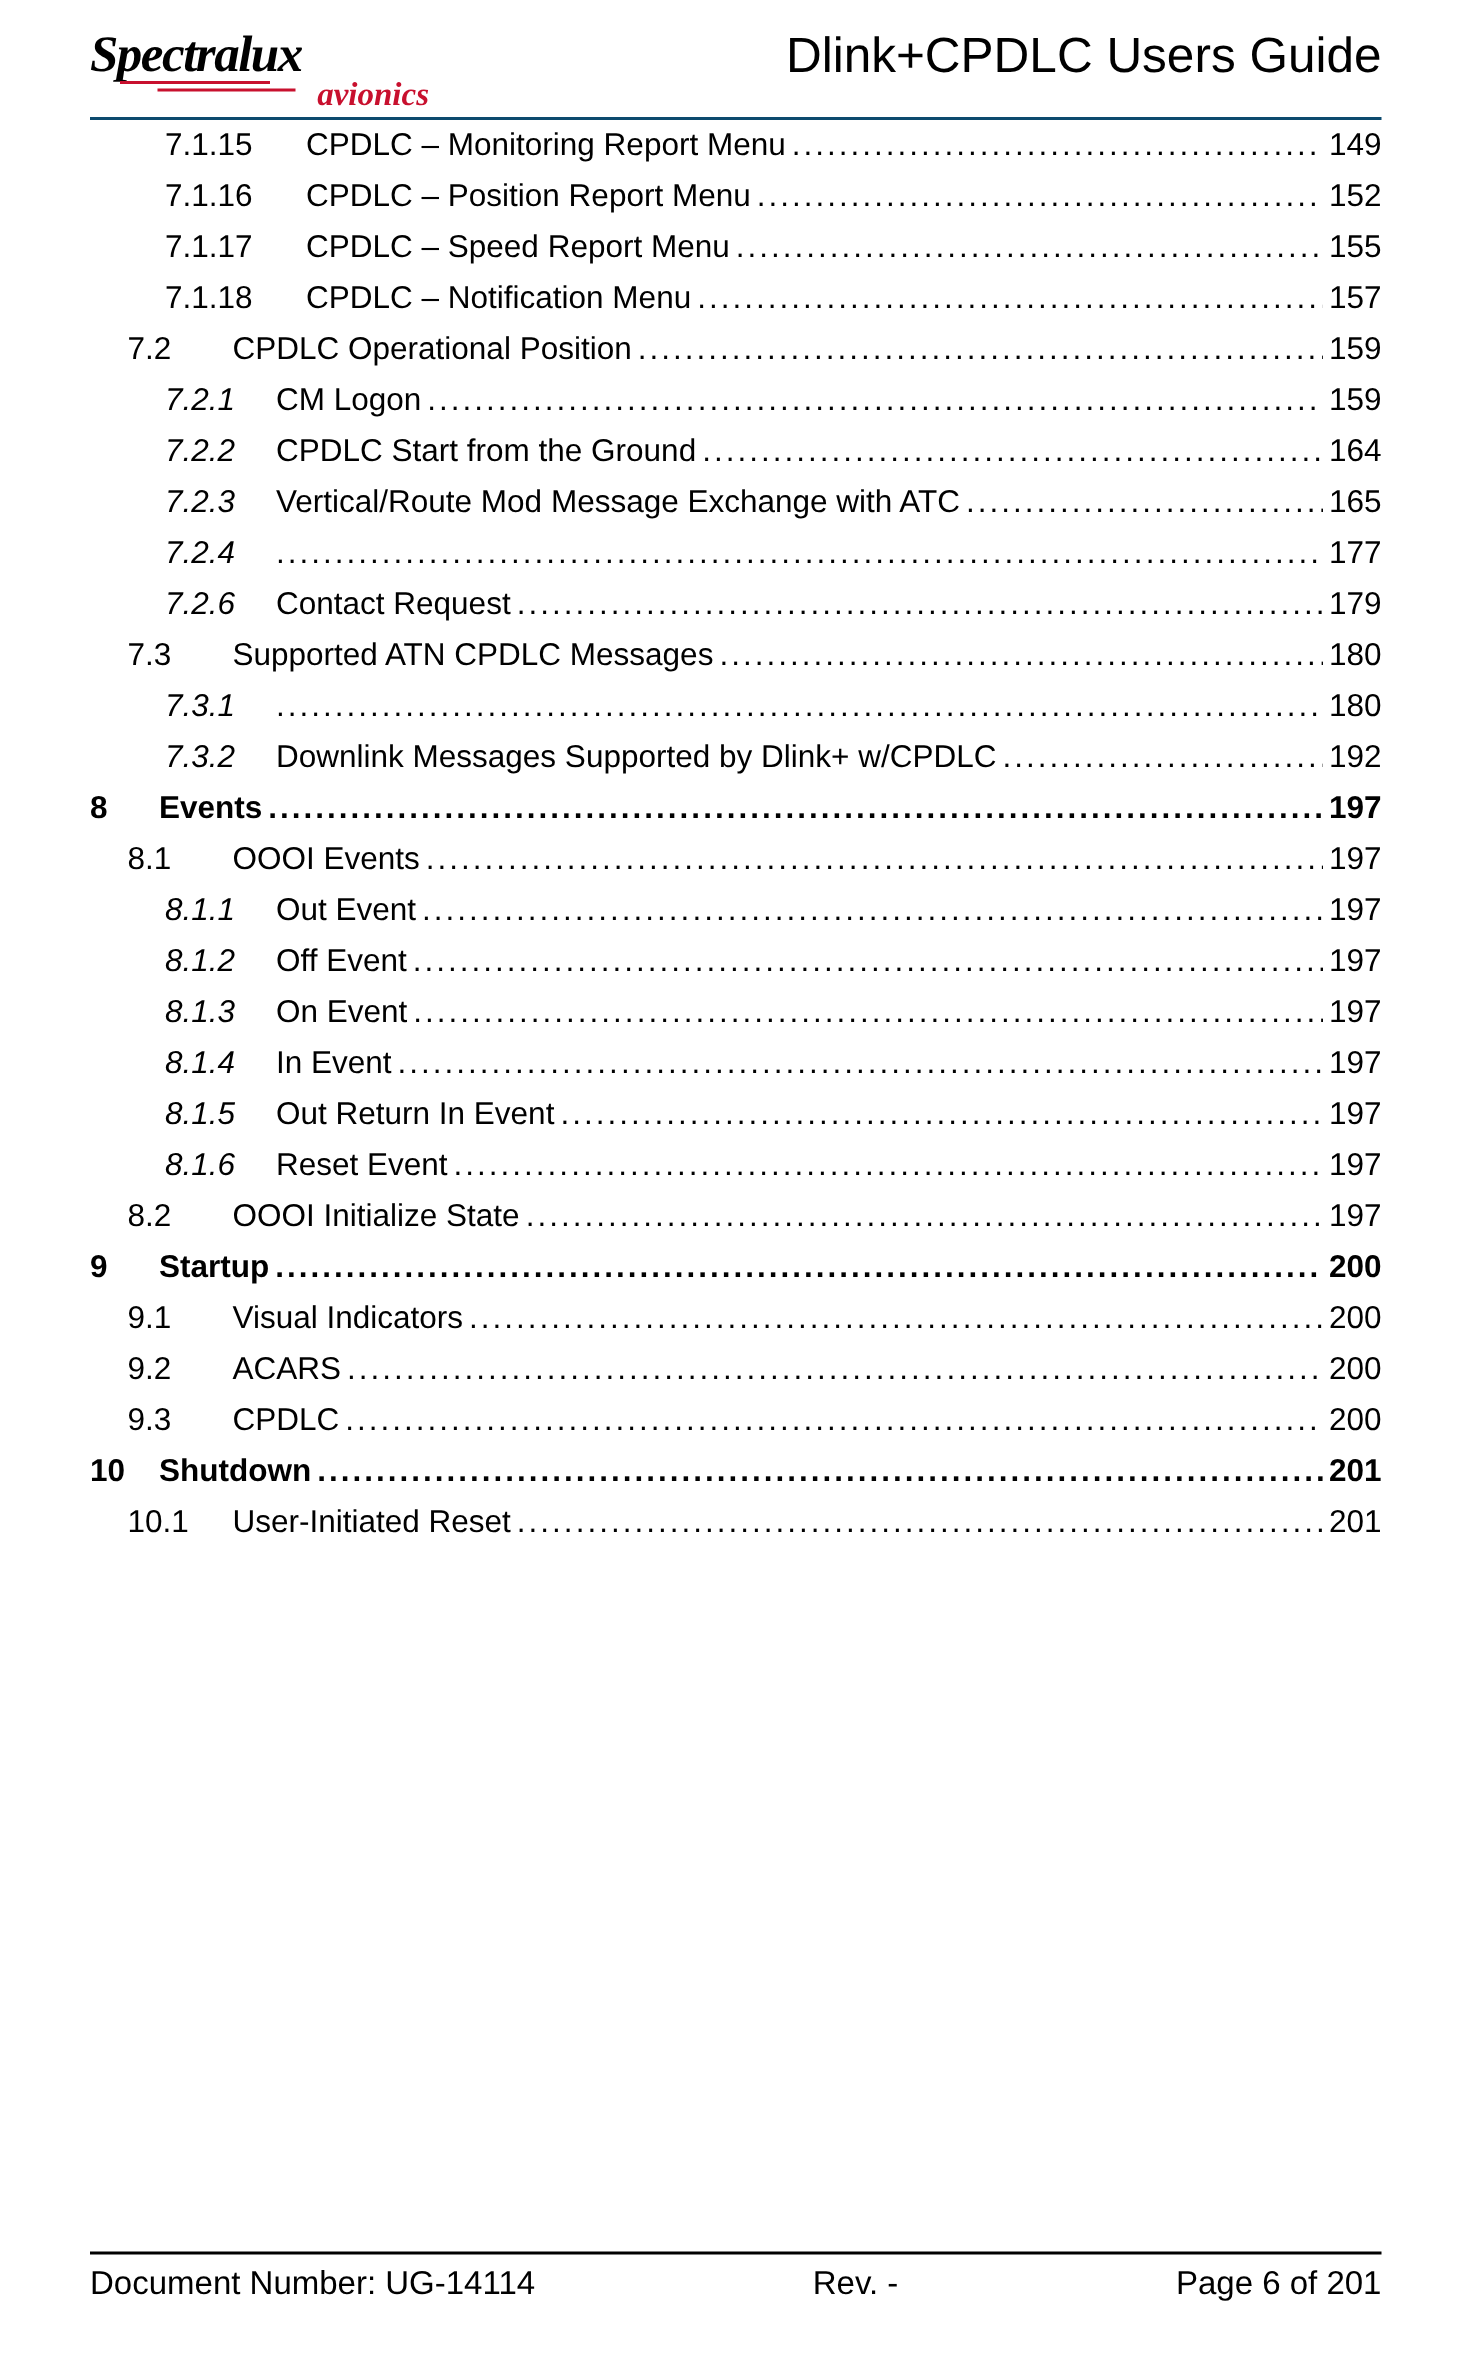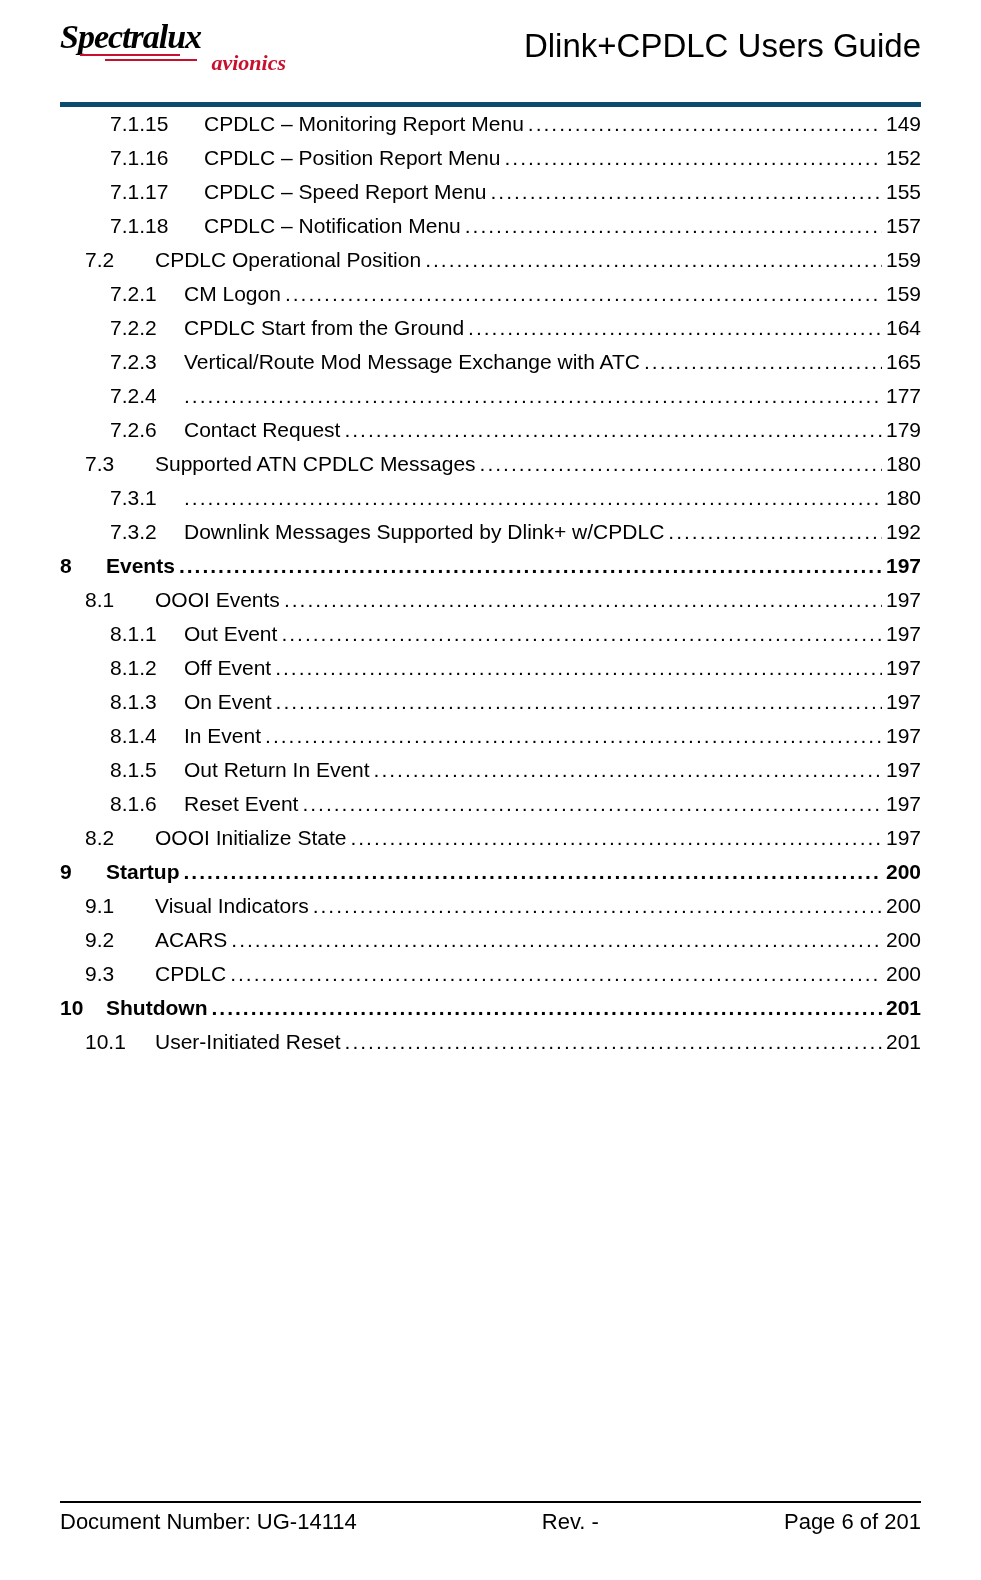--- a/index.html
+++ b/index.html
@@ -17,23 +17,23 @@
     }
     .page-container {
       width: 100%;
       height: 100%;
       padding: 18px 60px 40px 60px;
       position: relative;
     }
     .header {
       display: flex;
       justify-content: space-between;
-      align-items: center;
-      padding-bottom: 24px;
-      border-bottom: 5px solid #0c4a6e;
+      align-items: flex-start;
+      padding-bottom: 0;
+      border-bottom: 2px solid #0c4a6e;
     }
     .logo {
       position: relative;
       height: 60px;
       width: 220px;
     }
     .logo-main {
       font-family: "Times New Roman", serif;
       font-weight: bold;
       font-style: italic;
@@ -101,21 +101,21 @@
     }
     .toc-page {
       flex-shrink: 0;
     }
     .indent-0 { padding-left: 0px; font-weight: bold; }
     .indent-1 { padding-left: 25px; }
     .indent-2 { padding-left: 50px; }
     .indent-3 { padding-left: 50px; }
     .indent-0 .toc-number { min-width: 42px; }
     .indent-1 .toc-number { min-width: 66px; }
-    .indent-2 .toc-number { min-width: 70px; }
+    .indent-2 .toc-number { min-width: 70px; font-style: italic; }
     .indent-3 .toc-number { min-width: 90px; }
     .footer {
       position: absolute;
       bottom: 45px;
       left: 60px;
       right: 60px;
       border-top: 2px solid #000;
       padding-top: 6px;
       display: flex;
       justify-content: space-between;

